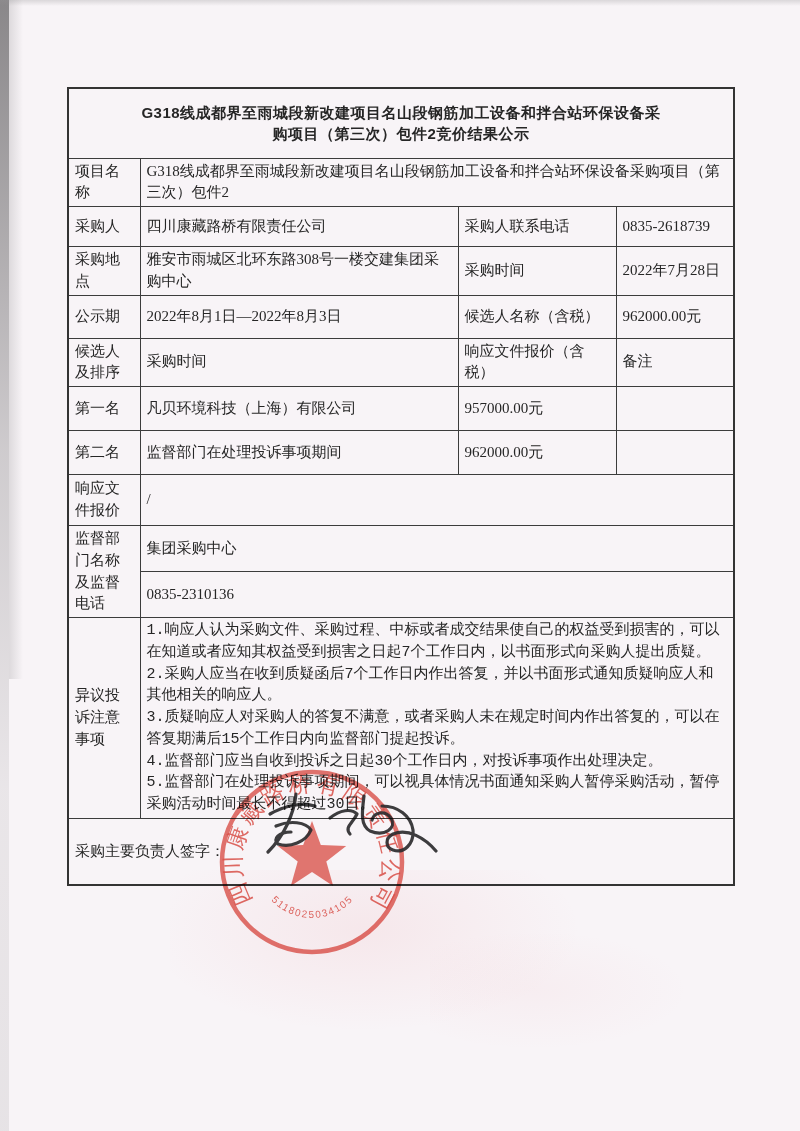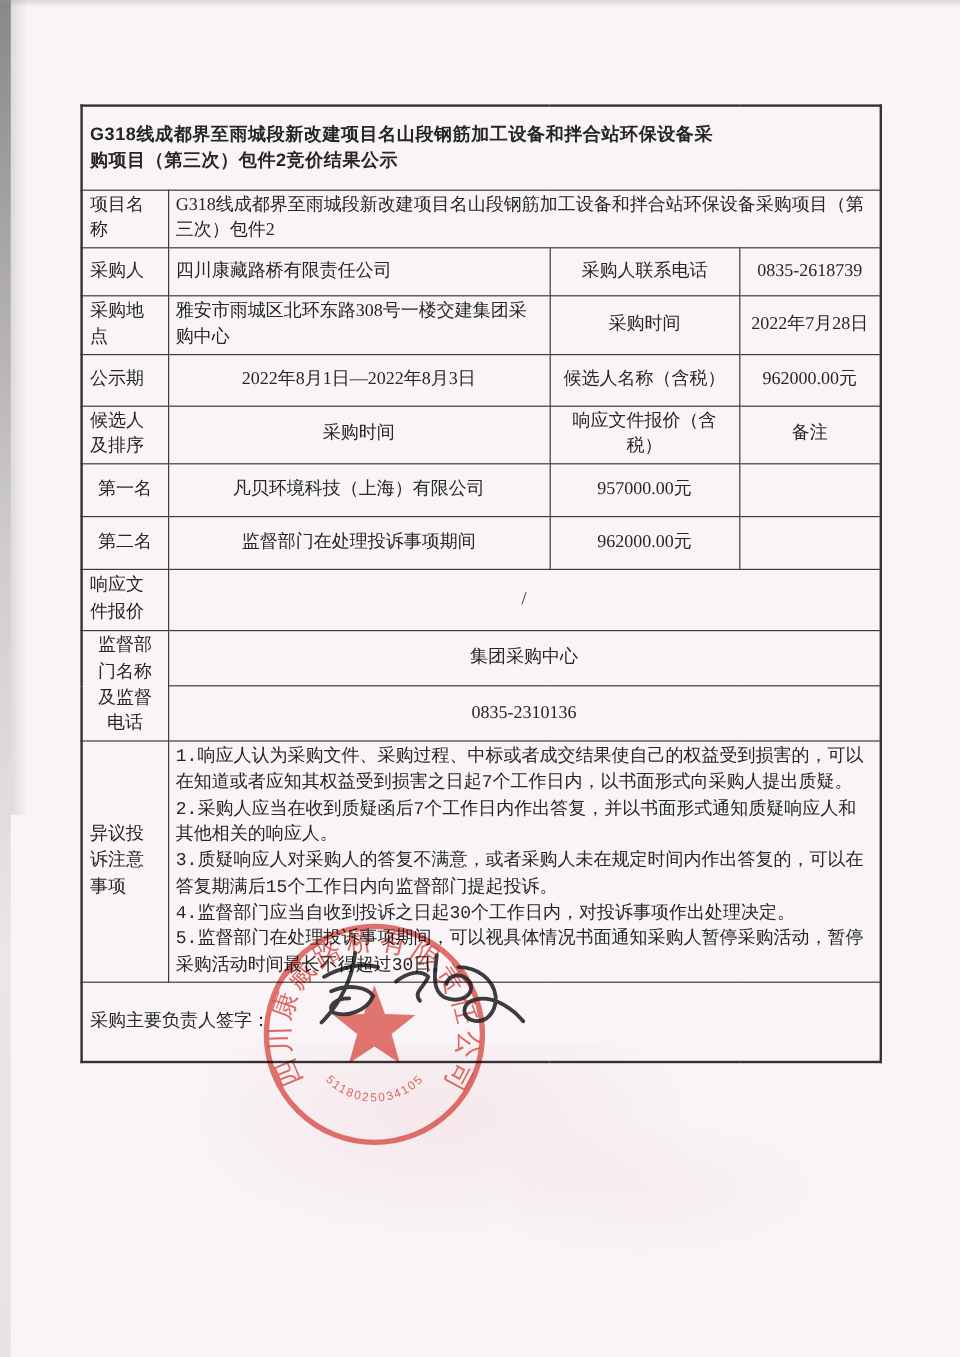--- a/index.html
+++ b/index.html
@@ -38,26 +38,26 @@
     vertical-align:middle;
     padding:2px 6px;
     word-break:break-all;
     color:#262626;
   }
   td.title-cell{
     font-family:"Liberation Sans","DejaVu Sans",sans-serif;
     font-weight:700;
     font-size:19.5px;
     line-height:1.6;
-    text-align:left;
+    text-align:center;
     letter-spacing:.5px;
     padding:6px 8px;
   }
   td.lab{padding-left:5px;padding-right:4px;}
-  td.c{text-align:center;}
+  td.c{}
   td.obj{
     vertical-align:top;
     font-size:14.5px;
     line-height:20px;
     padding:7px 8px 4px 7px;
   }
   td.obj p{margin:0;font-family:Liberation Mono, monospace;}
   td.sig{
     font-size:15.5px;
     padding-left:8px;

